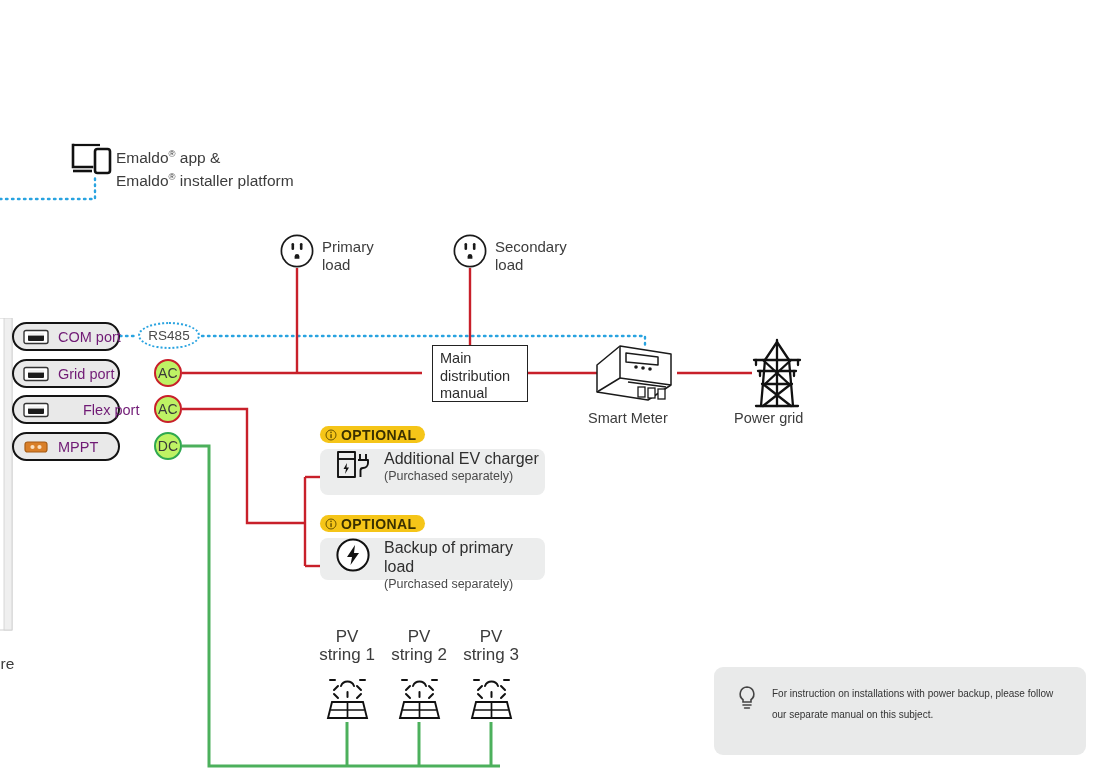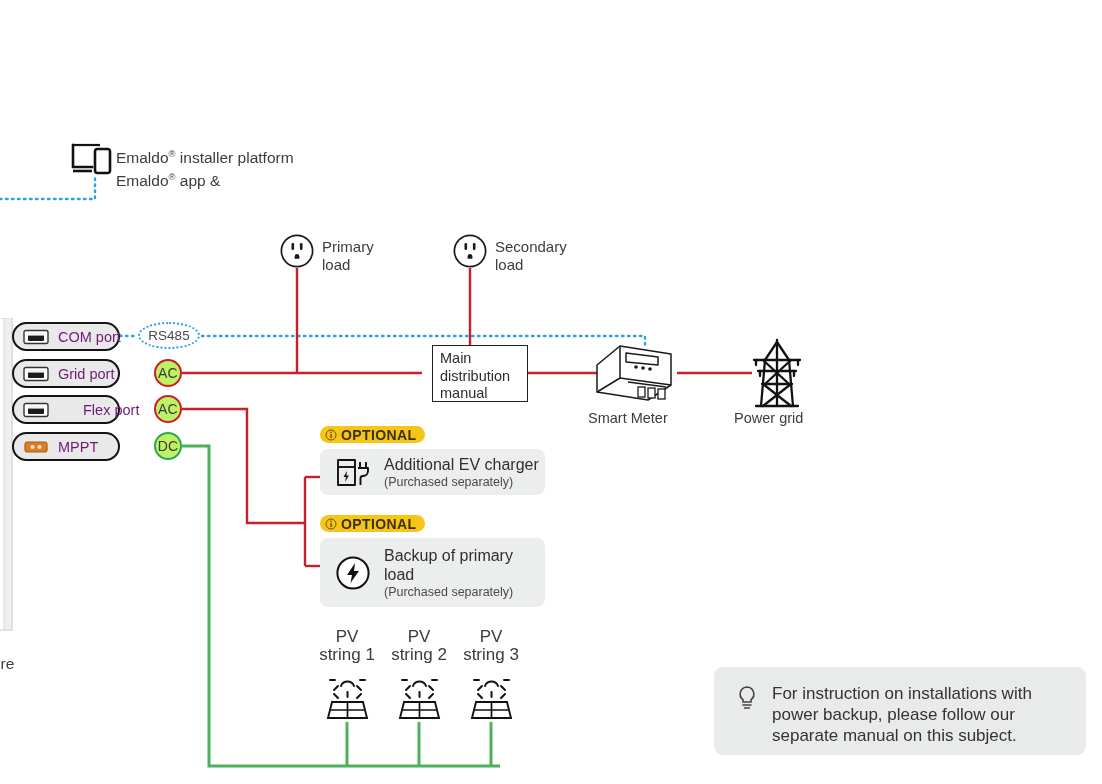--- a/index.html
+++ b/index.html
@@ -116,21 +116,20 @@
     font-size: 14px;
     letter-spacing: .4px;
     color: #3a3000;
     font-weight: bold;
   }
   .opt-card {
     position: absolute;
     background: #eceded;
     border-radius: 8px;
     display: flex;
-    align-items: center;
     gap: 14px;
     padding-left: 16px;
   }
   .opt-title { font-size: 16px; color: #2f2f2f; line-height: 19px; }
   .opt-sub { font-size: 12.5px; color: #4a4a4a; line-height: 16px; }
 
   
   .pv-label {
     position: absolute;
     font-size: 17px; line-height: 18px;
@@ -144,21 +143,21 @@
     position: absolute;
     left: 714px; top: 667px;
     width: 372px; height: 88px;
     background: #e9eaea;
     border-radius: 9px;
     display: flex;
     gap: 14px;
     padding: 16px 18px 0 22px;
   }
   #tip-text {
-    font-size: 17px; line-height: 21px; color: #333;
+    font-size: 10px; line-height: 21px; color: #333;
   }
 
   
   #device {
     position: absolute;
     left: -44px; top: 318px;
     width: 92px; height: 330px;
   }
   #device-caption {
     position: absolute;
@@ -236,22 +235,22 @@
   <div id="device-caption">ore</div>
 
   <div class="abs" id="app-block">
     <svg id="app-icon" viewBox="0 0 44 36">
       <path d="M3 4 L3 26 L22 26" stroke="#111" stroke-width="2.6" fill="none" stroke-linecap="square"></path>
       <path d="M3 4 L30 4" stroke="#111" stroke-width="2.2" fill="none"></path>
       <path d="M3 30 L22 30" stroke="#111" stroke-width="2.6" fill="none"></path>
       <rect x="25" y="8" width="15" height="24" rx="2.5" stroke="#111" stroke-width="2.6" fill="#fff"></rect>
     </svg>
     <div id="app-text">
+      <div><span>Emaldo</span><span class="sup">®</span><span> app &amp;</span></div>
       <div><span>Emaldo</span><span class="sup">®</span><span> installer platform</span></div>
-      <div><span>Emaldo</span><span class="sup">®</span><span> app &amp;</span></div>
     </div>
   </div>
 
   <div class="port-pill" style="left:12px; top:322px; width:108px;">
     <svg class="port-icon" viewBox="0 0 26 16">
       <rect x="1" y="1.5" width="24" height="13" rx="2" fill="#fff" stroke="#333" stroke-width="1.4"></rect>
       <rect x="5" y="4" width="16" height="8" rx="1" fill="#1b1b1b"></rect>
       <rect x="5" y="4" width="16" height="2.6" fill="#f2f2f2"></rect>
     </svg>
     <span class="port-label">COM port</span>
@@ -389,21 +388,21 @@
   </div>
 
   <div class="opt-badge" style="left:320px; top:515px;">
     <svg style="width:12px;height:12px;" viewBox="0 0 12 12">
       <circle cx="6" cy="6" r="5" fill="none" stroke="#6b5500" stroke-width="1"></circle>
       <circle cx="6" cy="3.4" r="0.8" fill="#6b5500"></circle>
       <rect x="5.3" y="5" width="1.5" height="4.2" rx="0.7" fill="#6b5500"></rect>
     </svg>
     <span>OPTIONAL</span>
   </div>
-  <div class="opt-card" style="left:320px; top:538px; width:225px; height:69px;">
+  <div class="opt-card" style="left:320px; top:538px; width:225px; height:42px;">
     <svg style="width:34px;height:34px;flex:0 0 auto;" viewBox="0 0 34 34">
       <circle cx="17" cy="17" r="15.6" fill="#fff" stroke="#111" stroke-width="2"></circle>
       <path d="M19 7 L11 19 L16 19 L14.5 27 L23 15 L18 15 Z" fill="#111"></path>
     </svg>
     <div>
       <div class="opt-title">Backup of primary load</div>
       <div class="opt-sub">(Purchased separately)</div>
     </div>
   </div>
 

